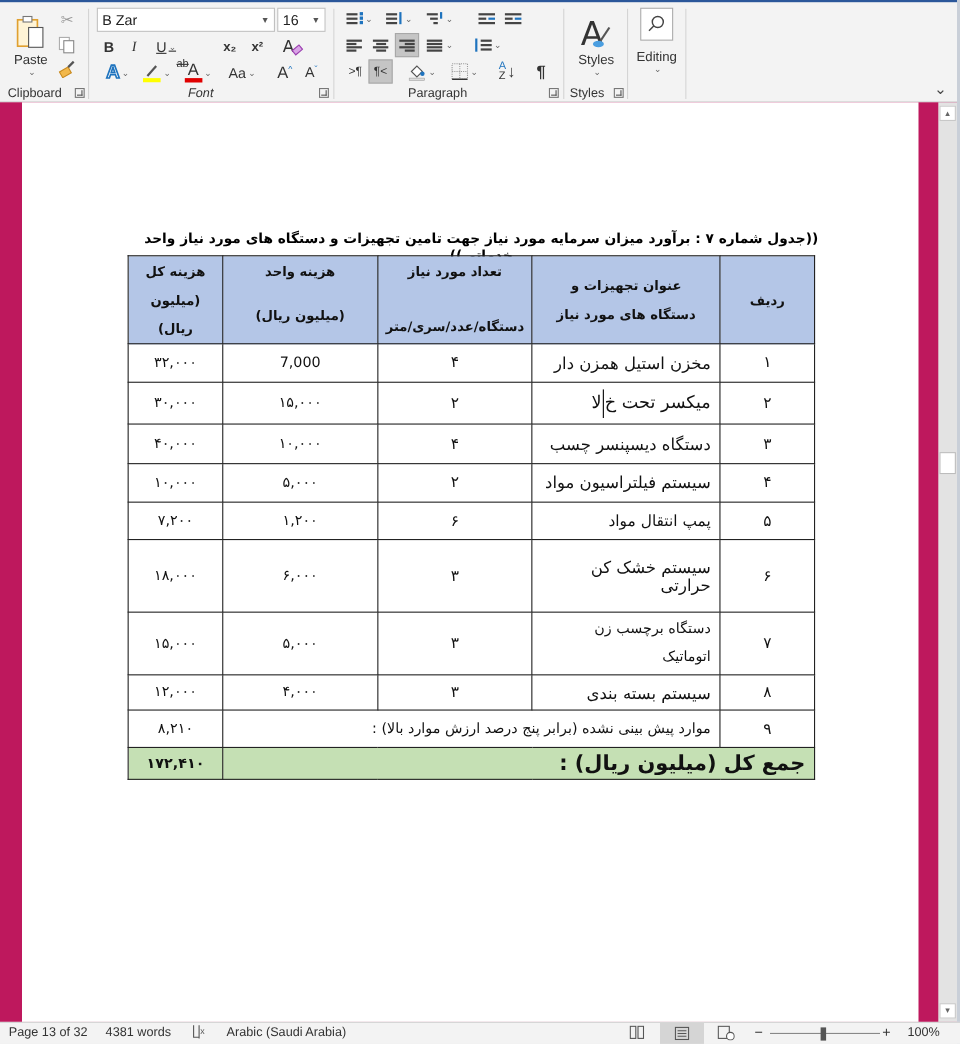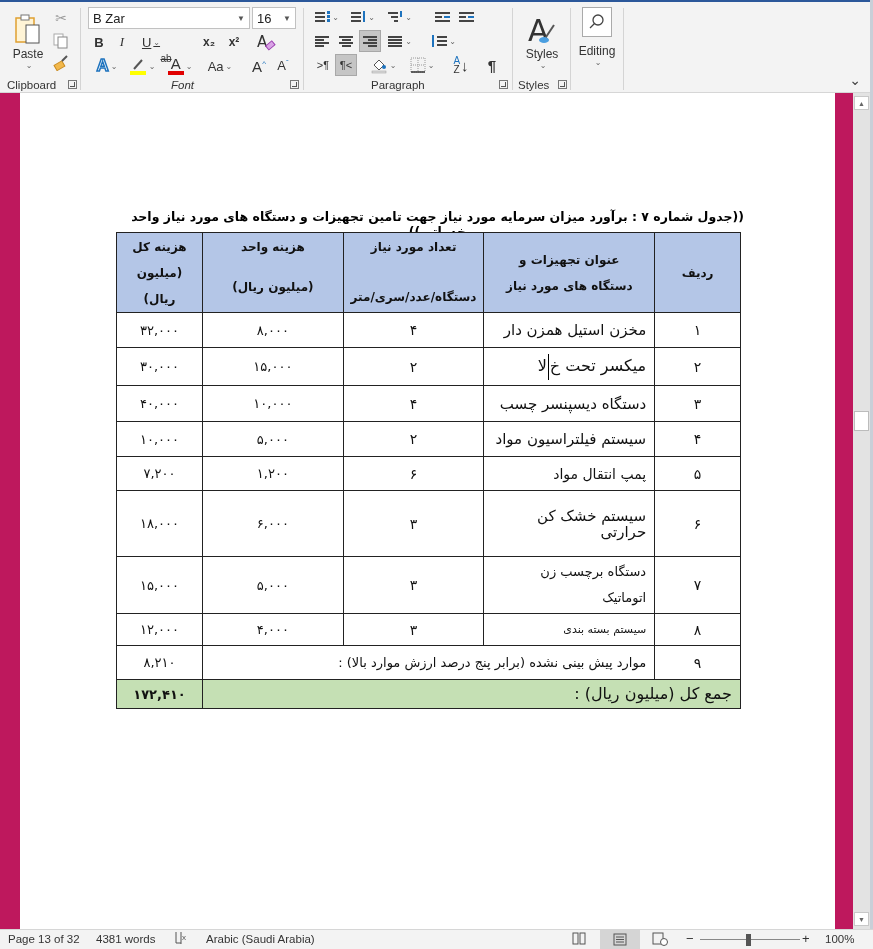--- a/index.html
+++ b/index.html
@@ -324,21 +324,21 @@
             <div style="margin-top:14px;">(میلیون ریال)</div>
           </th>
           <th style="padding:0 14px;"><span>هزینه کل (میلیون ریال)</span></th>
         </tr>
       </thead>
       <tbody>
         <tr style="height:35px;">
           <td>۱</td>
           <td class="name">مخزن استیل همزن دار</td>
           <td>۴</td>
-          <td class="num">۸,۰۰۰</td>
+          <td class="num">7,000</td>
           <td class="num">۳۲,۰۰۰</td>
         </tr>
         <tr style="height:38px;">
           <td>۲</td>
           <td class="name" style="font-size:16px;"><span>میکسر تحت خ</span><span class="cursor"></span><span>لا</span></td>
           <td>۲</td>
           <td class="num">۱۵,۰۰۰</td>
           <td class="num">۳۰,۰۰۰</td>
         </tr>
         <tr style="height:36px;">
@@ -371,32 +371,32 @@
         </tr>
         <tr style="height:57px;">
           <td>۷</td>
           <td class="name" style="font-size:13px;padding-left:40px;">دستگاه برچسب زن اتوماتیک</td>
           <td>۳</td>
           <td class="num">۵,۰۰۰</td>
           <td class="num">۱۵,۰۰۰</td>
         </tr>
         <tr style="height:32px;">
           <td>۸</td>
-          <td class="name" style="font-size:11px;">سیستم بسته بندی</td>
+          <td class="name" style="font-size:15px;">سیستم بسته بندی</td>
           <td>۳</td>
           <td class="num">۴,۰۰۰</td>
           <td class="num">۱۲,۰۰۰</td>
         </tr>
         <tr style="height:34px;">
           <td>۹</td>
           <td class="name" colspan="3" style="font-size:13px;">موارد پیش بینی نشده (برابر پنج درصد ارزش موارد بالا) :</td>
           <td class="num">۸,۲۱۰</td>
         </tr>
         <tr class="total" style="height:29px;">
-          <td class="name" colspan="4" style="font-weight:normal;font-size:16px;">جمع کل (میلیون ریال) :</td>
+          <td class="name" colspan="4" style="font-weight:bold;font-size:19px;">جمع کل (میلیون ریال) :</td>
           <td class="num">۱۷۲,۴۱۰</td>
         </tr>
       </tbody>
     </table>
   </div>
 </div>
 
 <div class="vscroll">
   <div class="arrow" style="top:3px;">▲</div>
   <div class="thumb"></div>

